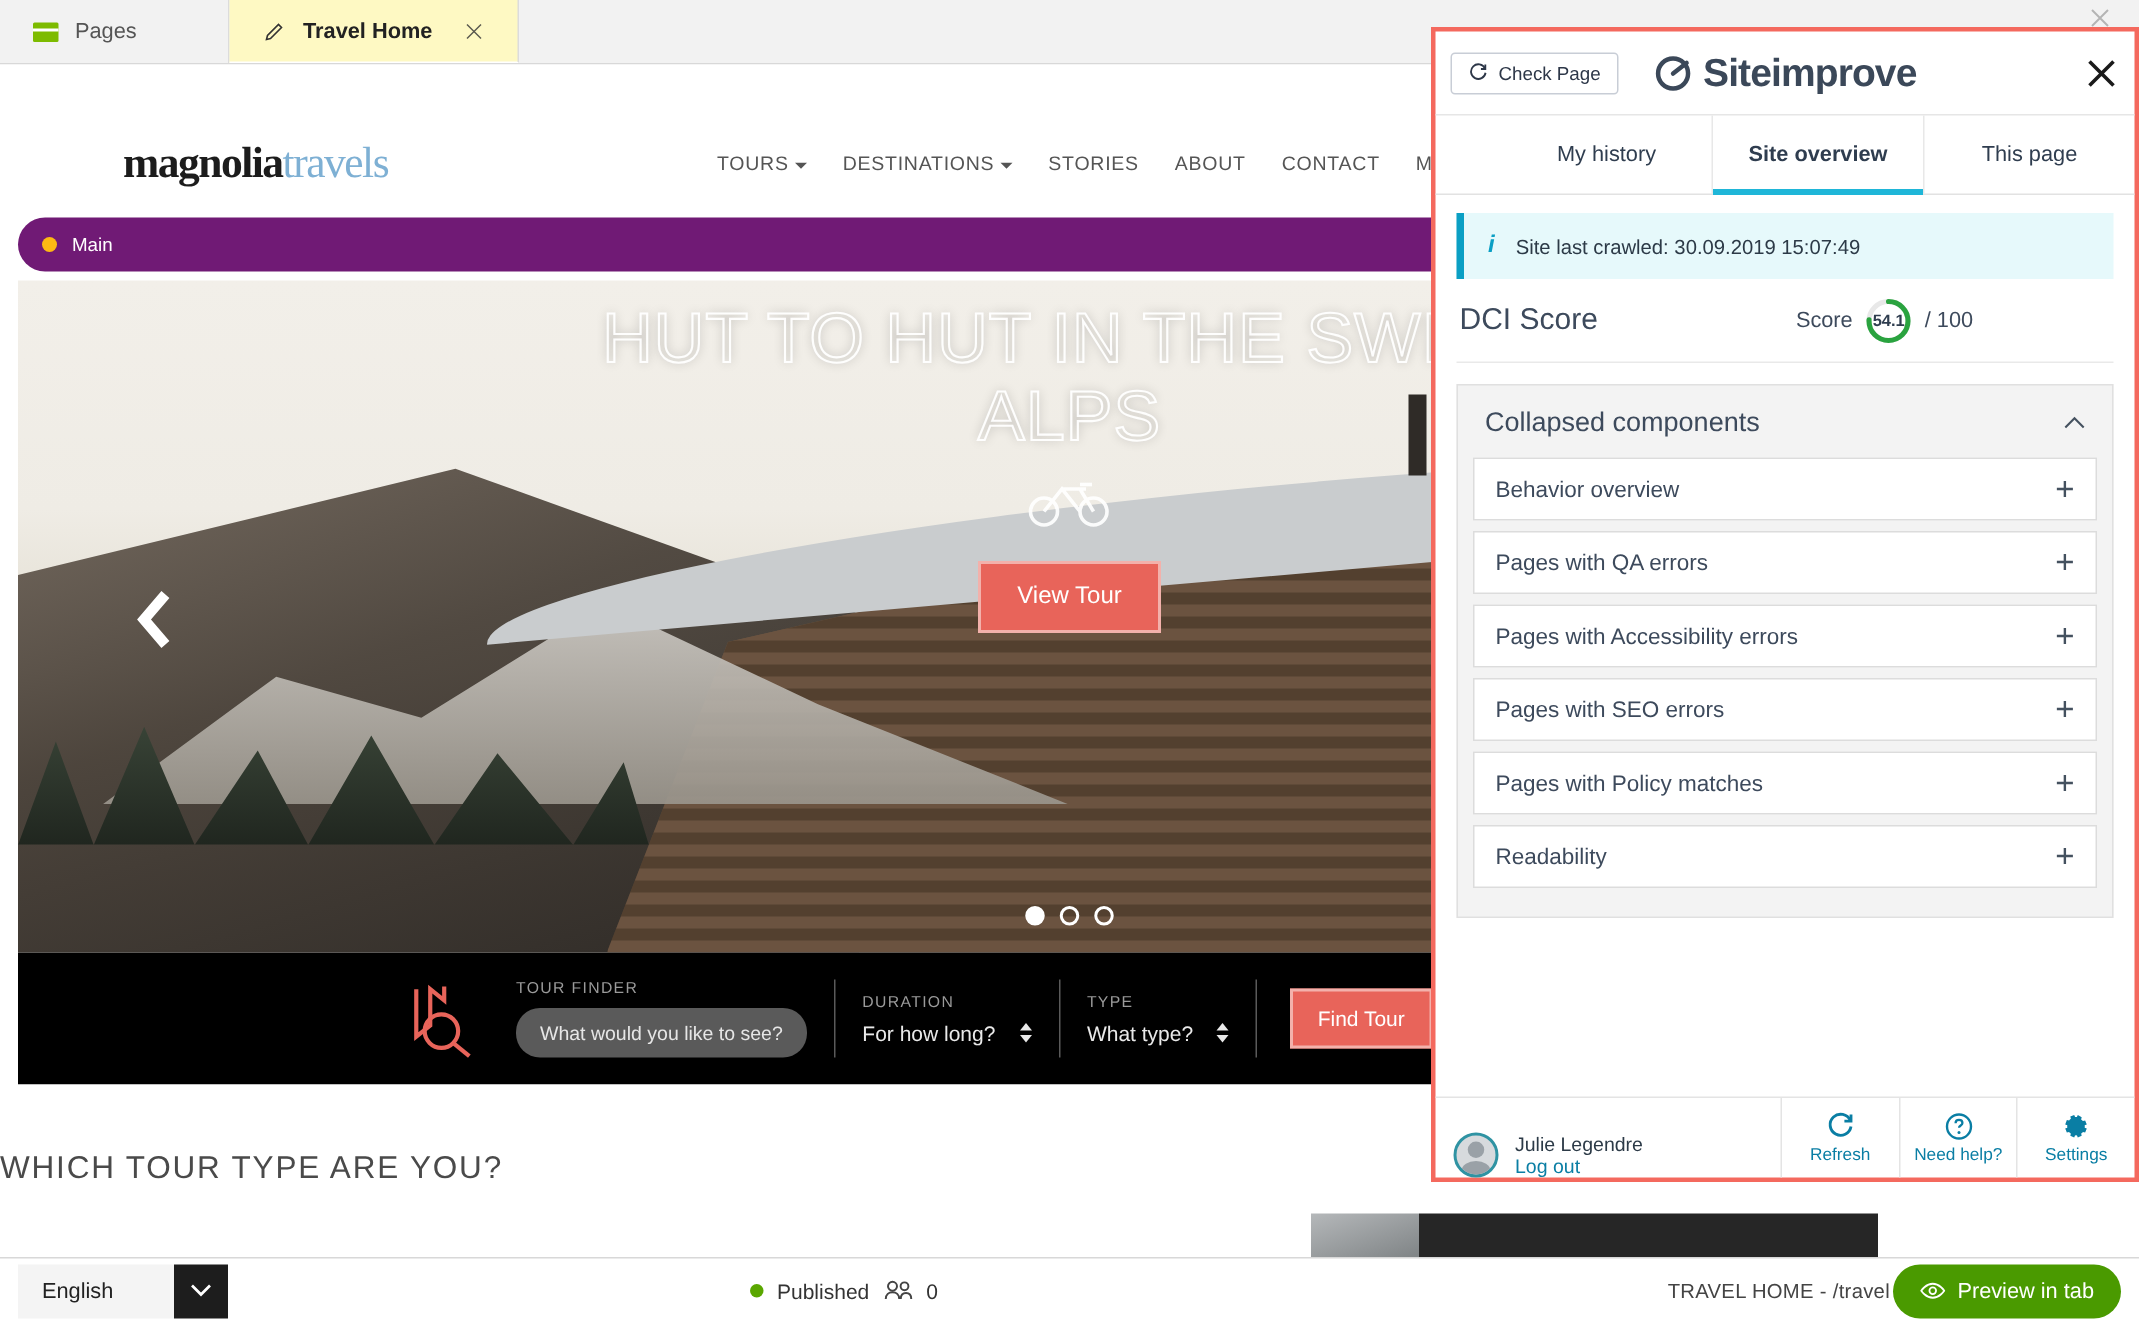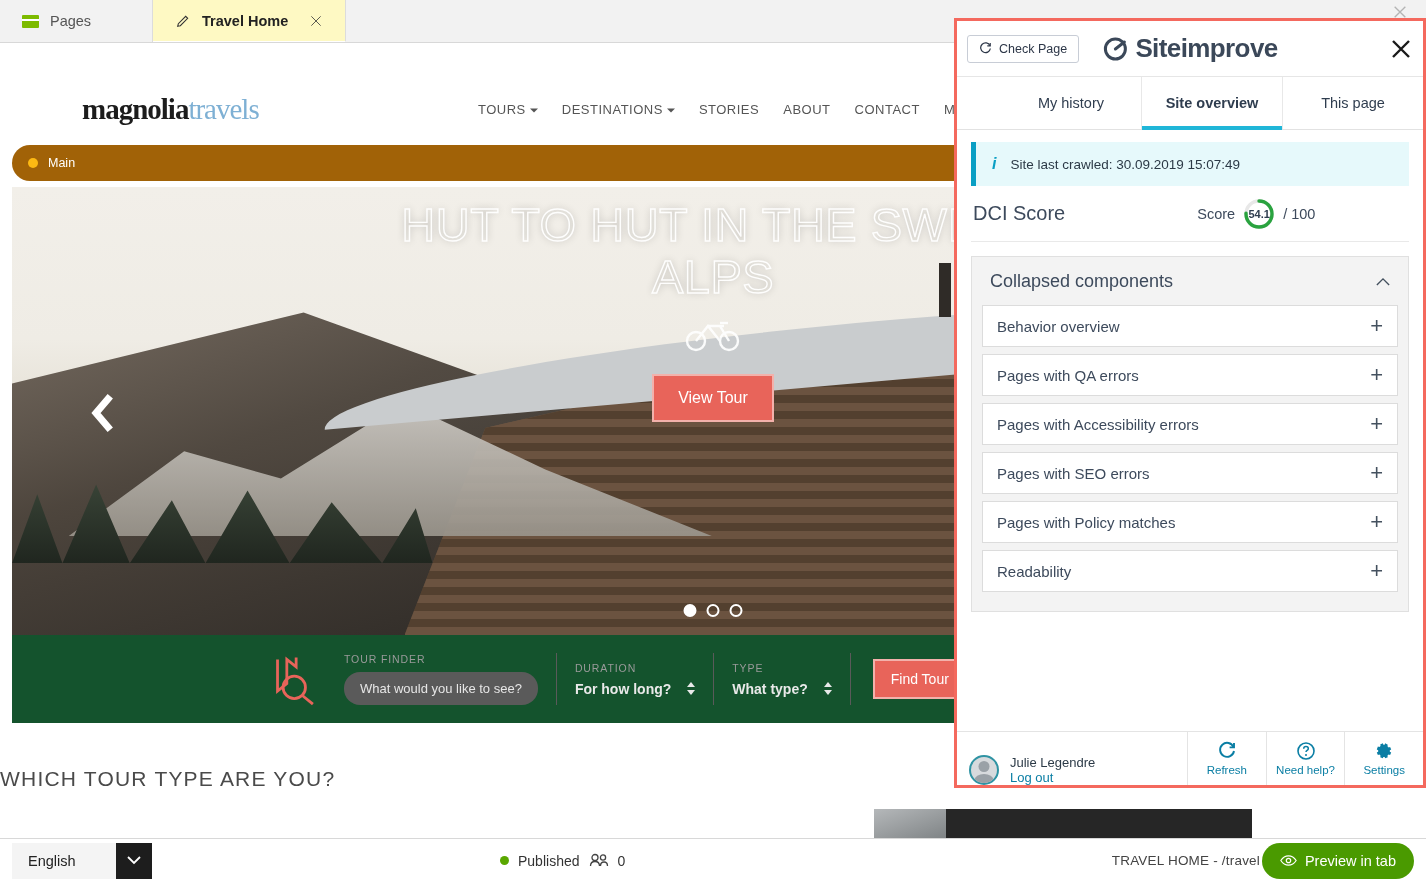--- a/index.html
+++ b/index.html
@@ -67,21 +67,21 @@
   }
   .site-nav span { white-space: nowrap; cursor: pointer; }
   .caret-d {
     display: inline-block; width: 0; height: 0; margin-left: 4px;
     border-left: 4px solid transparent; border-right: 4px solid transparent;
     border-top: 4px solid #555; vertical-align: middle;
   }
 
   .green-band {
     position: relative; height: 36px; margin: 0 12px;
-    background: #a16207; border-radius: 18px 0 0 18px;
+    background: #701a75; border-radius: 18px 0 0 18px;
     display: flex; align-items: center; padding-left: 16px; gap: 10px;
   }
   .green-dot { width: 10px; height: 10px; border-radius: 50%; background: #fdb913; flex:none; }
   .green-label { color: #fff; font-size: 12.5px; }
 
   
   .hero {
     position: relative; height: 448px; margin: 6px 12px 0 12px;
     overflow: hidden;
     background:
@@ -146,35 +146,34 @@
     display:flex; gap:10px; z-index:7;
   }
   .hdot { width:13px; height:13px; border-radius:50%; border:2px solid #fff; }
   .hdot.on { background:#fff; }
   .hero-arrow {
     position:absolute; left:76px; top:206px; z-index:7; cursor:pointer;
   }
 
   
   .finder {
-    margin: 0 12px; background:#14532d; height:88px;
+    margin: 0 12px; background:#000000; height:88px;
     display:flex; align-items:center; padding-left:258px; gap:0;
   }
   .finder-logo { width:56px; height:54px; flex:none; }
   .f-field { padding: 0 18px; position:relative; }
   .f-label { font-size:10.5px; color:#9a9a9a; letter-spacing:.9px; margin-bottom:7px; }
   .f-pill {
     background:#5a5a5a; color:#e6e6e6; font-size:13px;
     border-radius:16px; padding:9px 16px; white-space:nowrap; cursor:pointer;
   }
   .f-div { width:1px; height:52px; background:#5a5a5a; }
   .f-sel {
     display:flex; align-items:center; gap:16px; color:#e9e9e9; font-size:14px;
     cursor:pointer;
-    font-weight:bold;
   }
   .spin { display:flex; flex-direction:column; gap:3px; }
   .spin i {
     display:block; width:0; height:0;
     border-left:4px solid transparent; border-right:4px solid transparent;
   }
   .spin i.up { border-bottom:5px solid #e9e9e9; }
   .spin i.dn { border-top:5px solid #e9e9e9; }
   .find-btn {
     margin-left:22px; background:#e8645a; color:#fff; font-size:14px;

